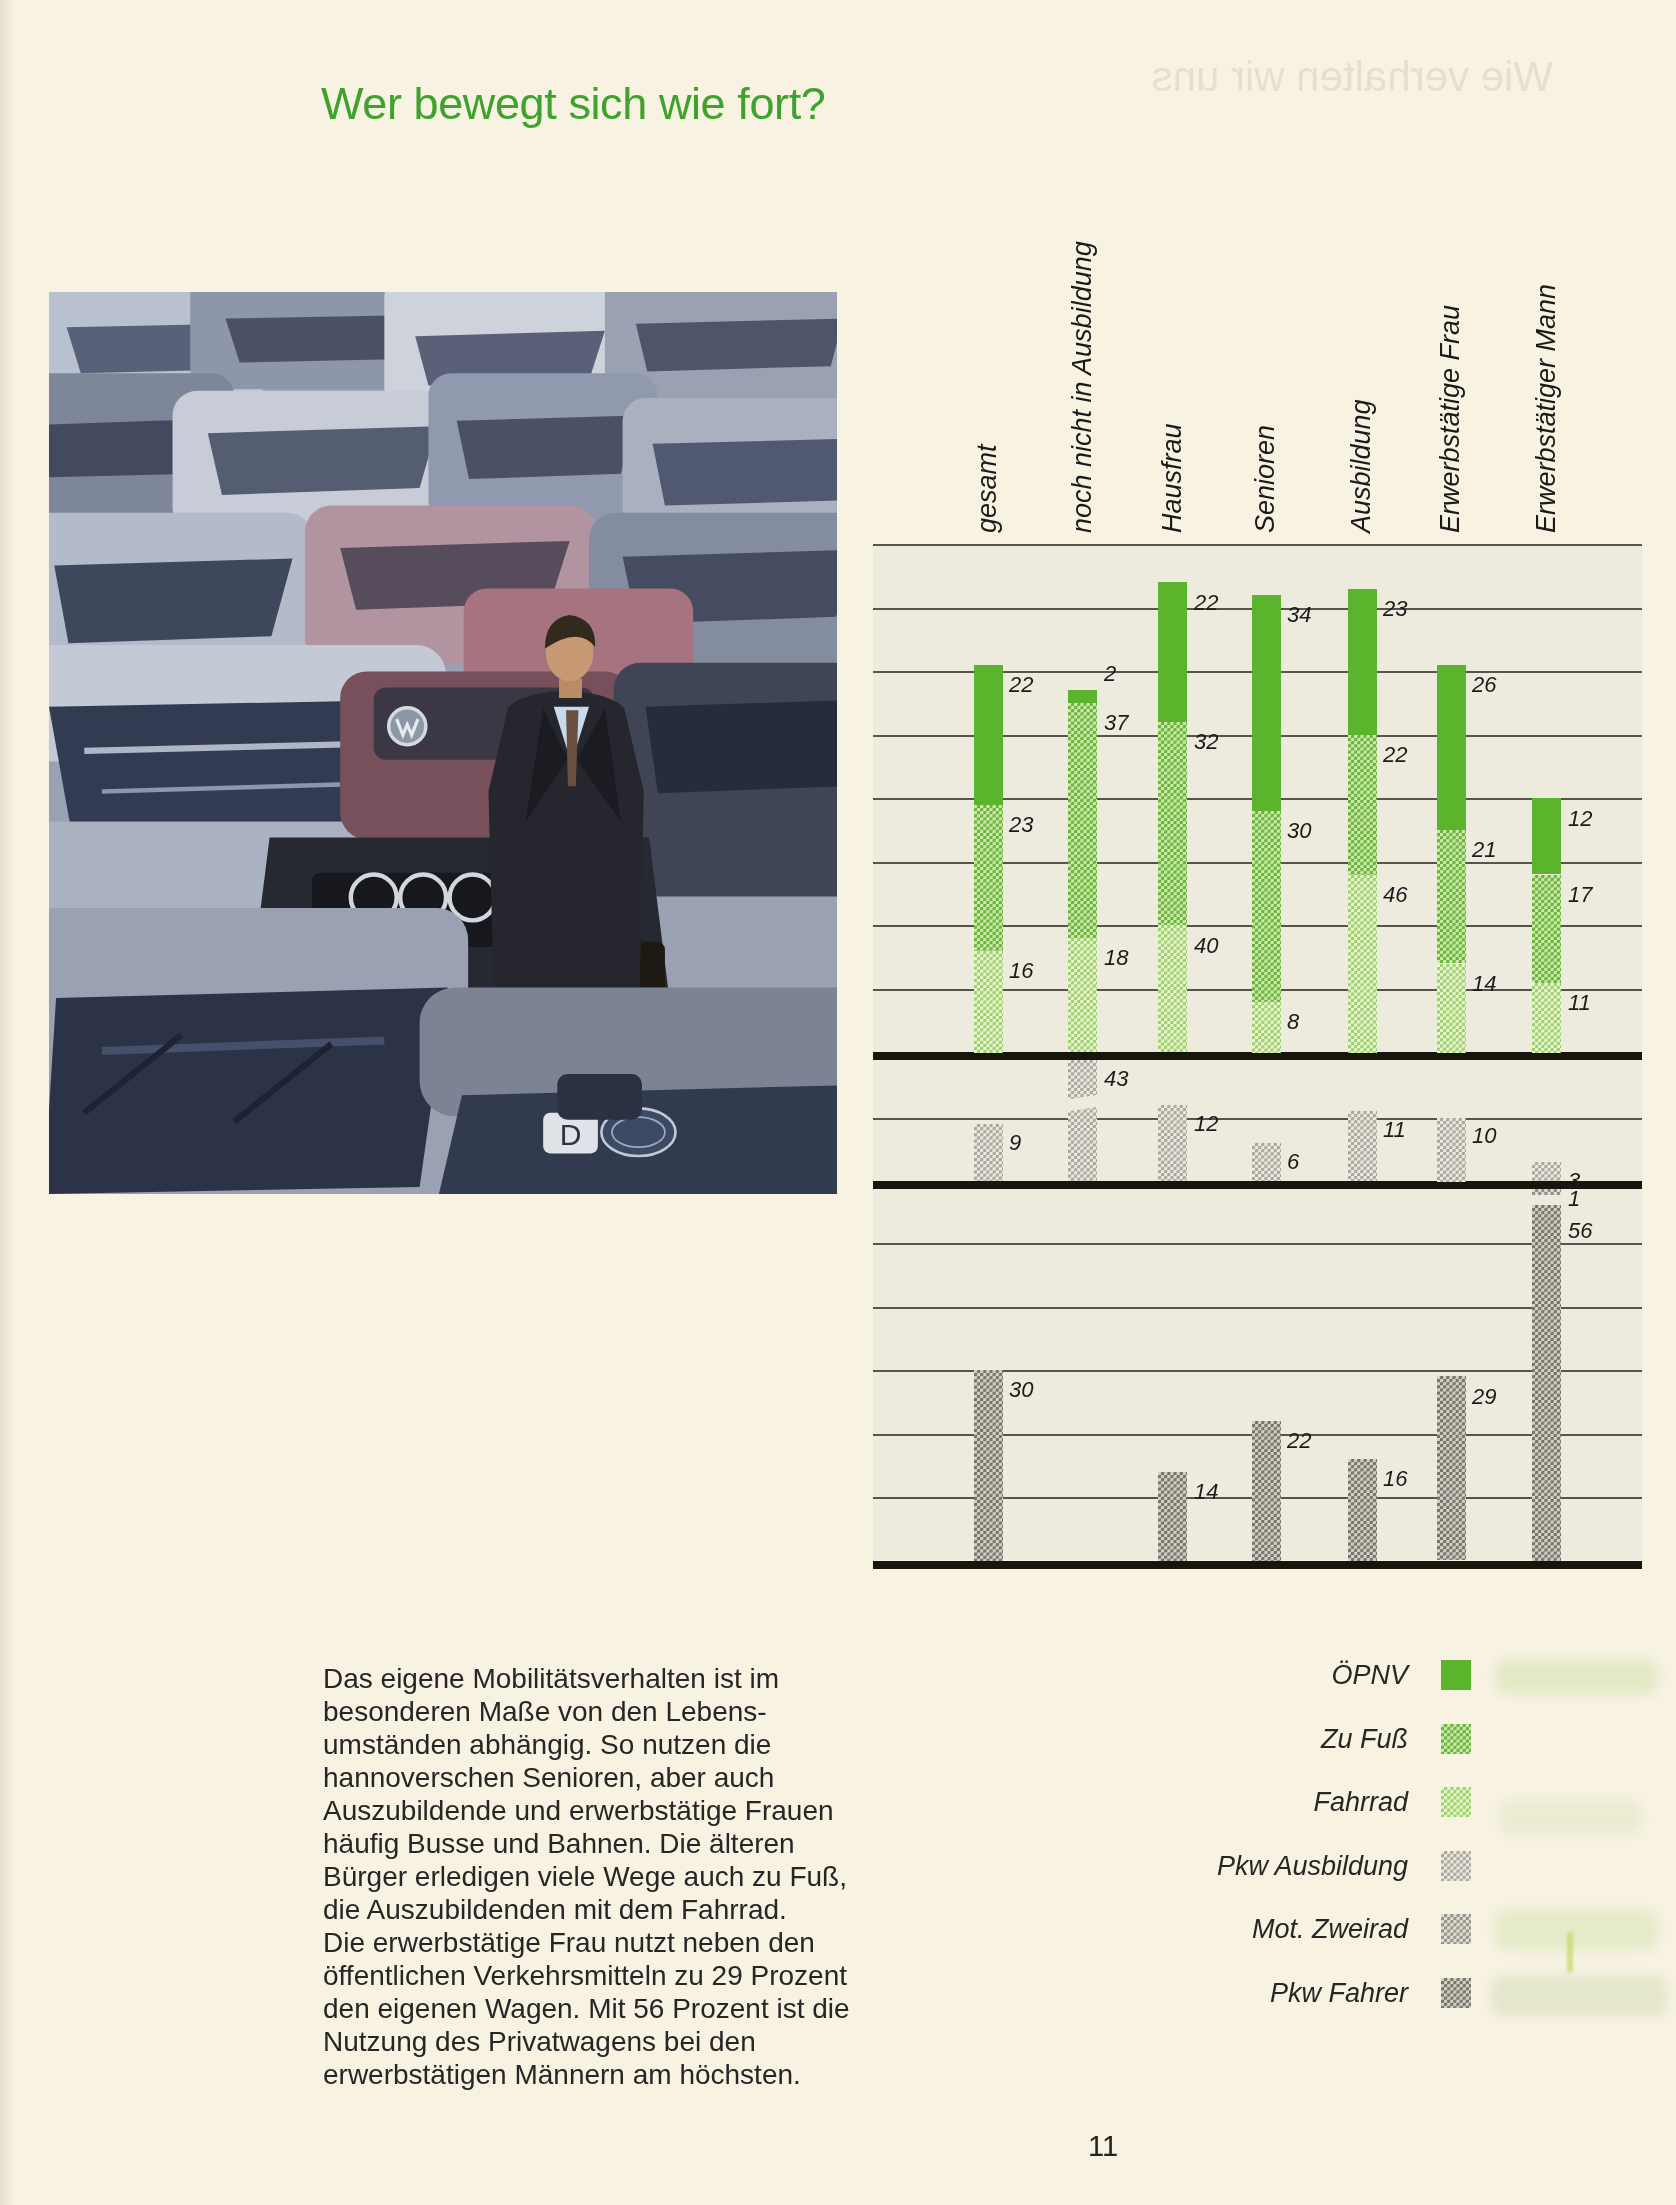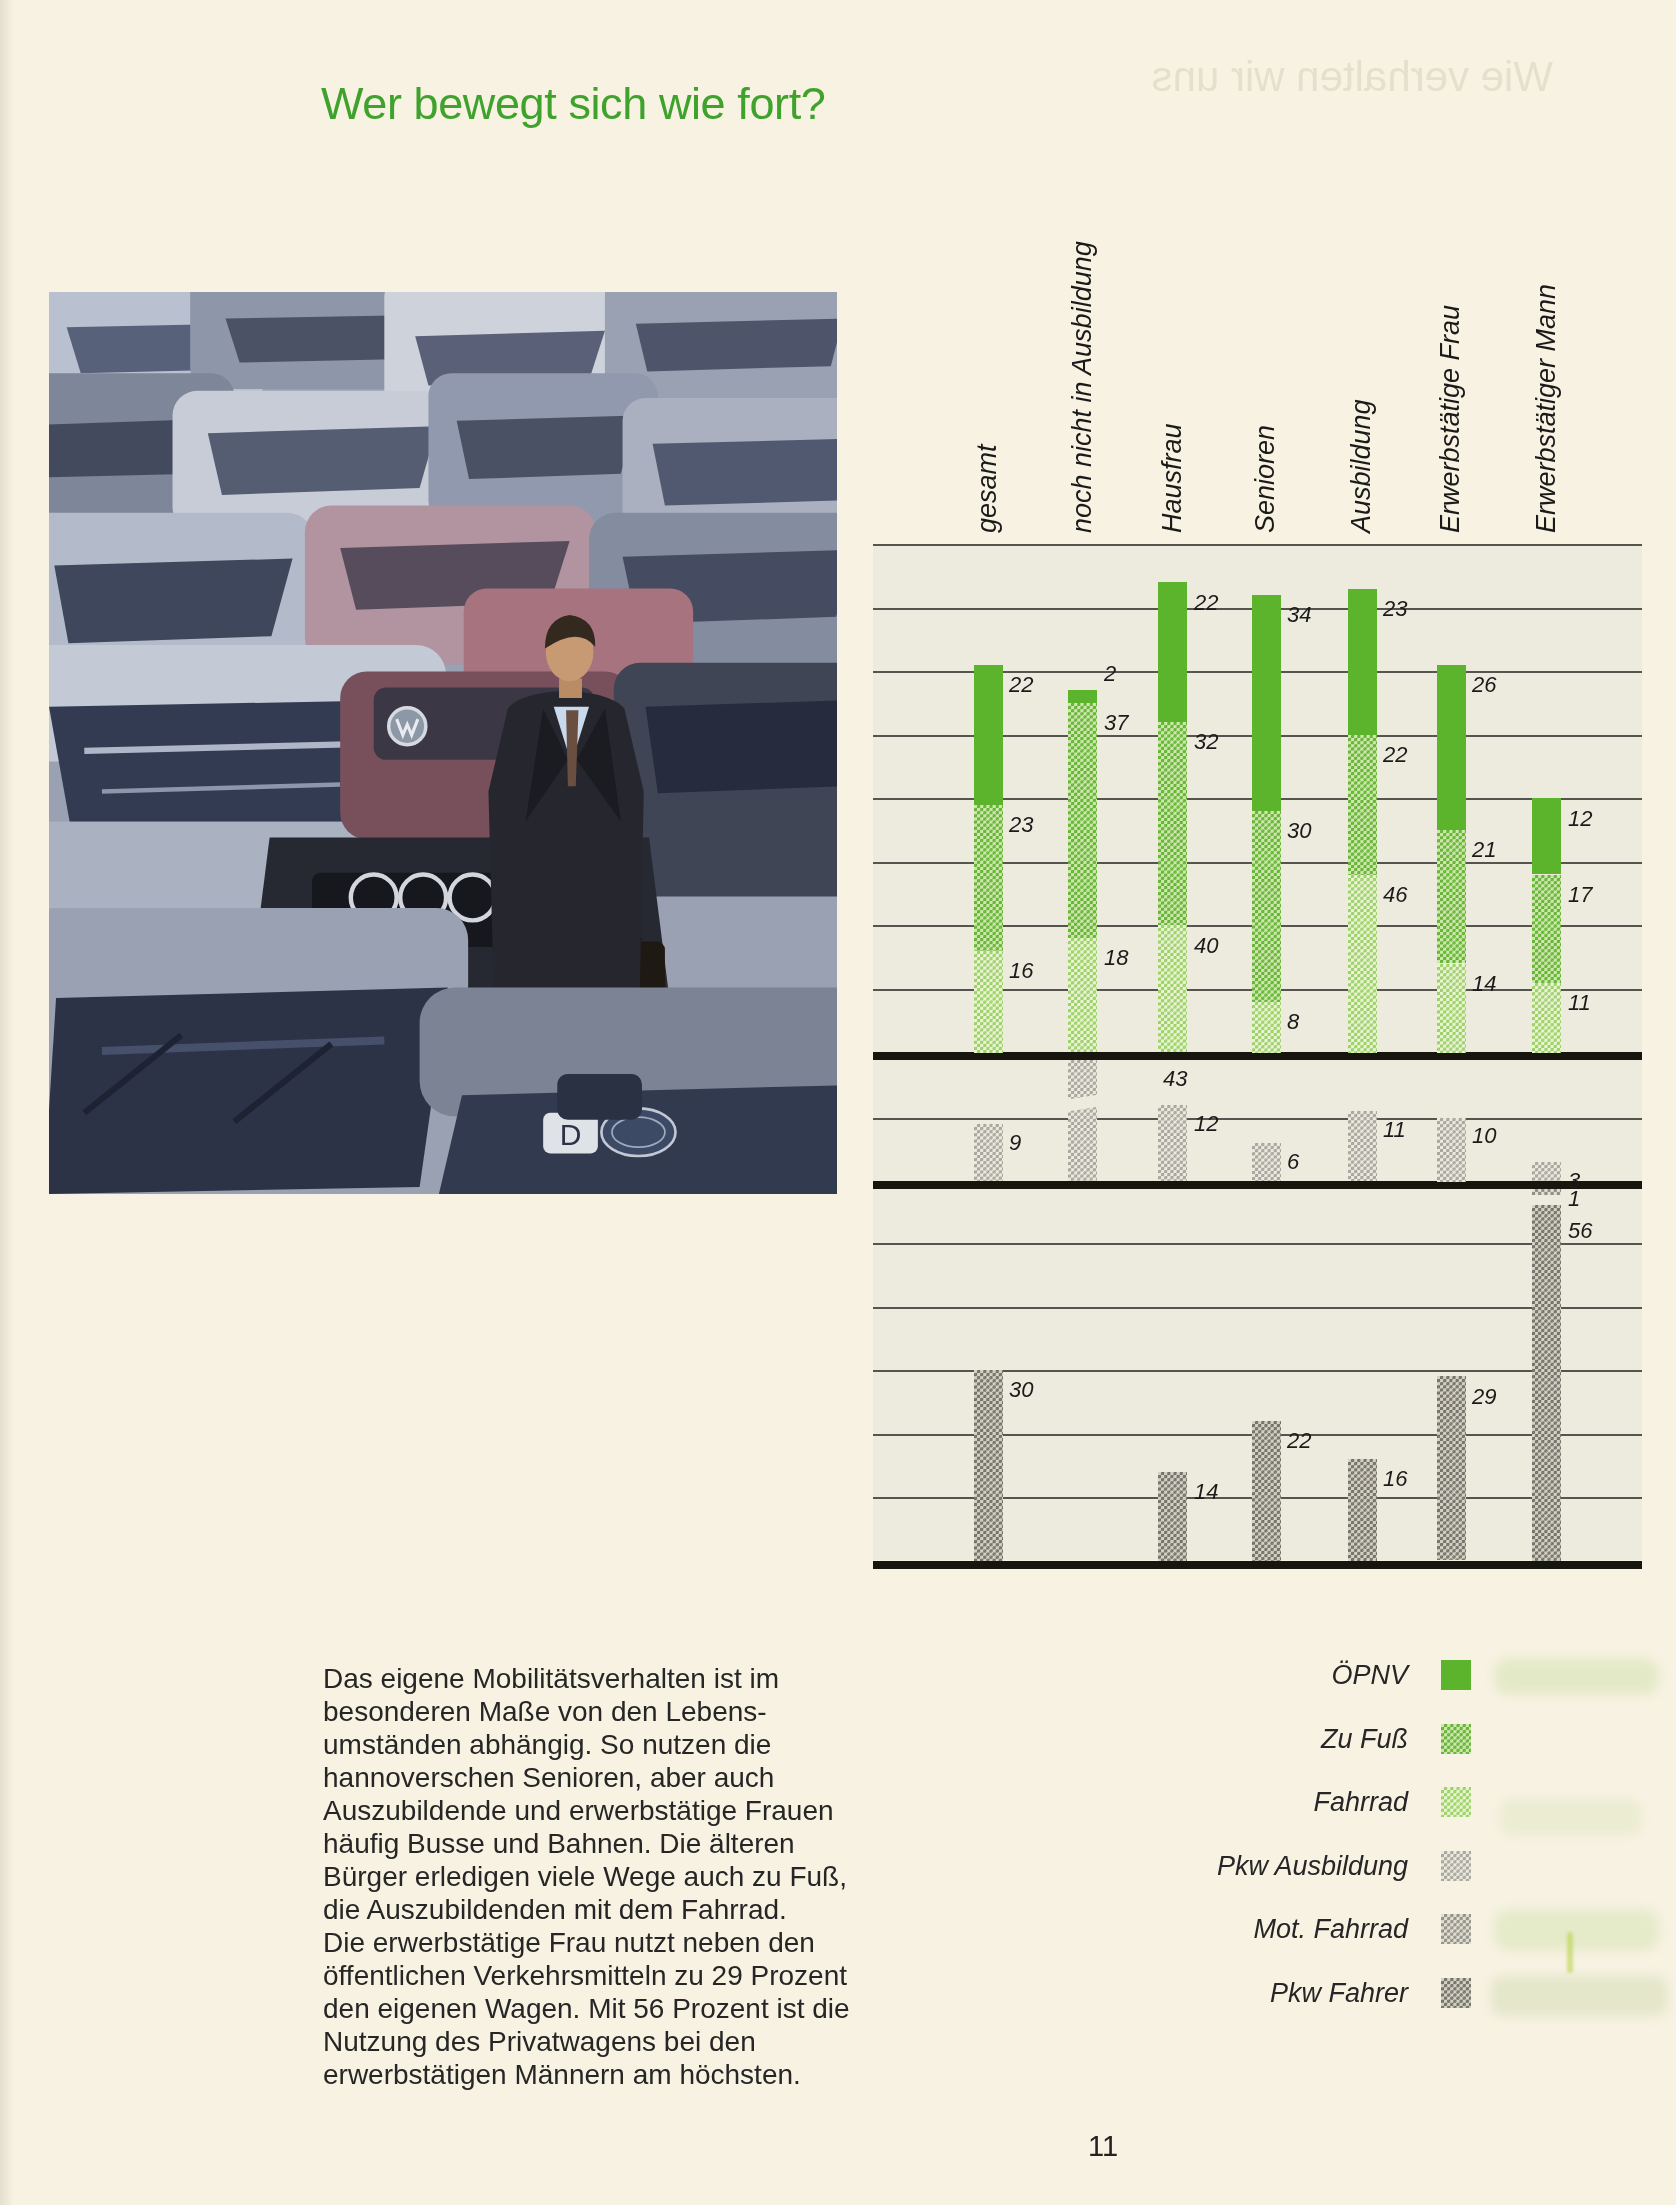--- a/index.html
+++ b/index.html
@@ -263,21 +263,21 @@
     <div class="bar pat-fahrrad" style="left: 1532px; top: 983px; width: 29px; height: 70px;"></div>
     <div class="num" style="left: 1568px; top: 988px;">11</div>
     <div class="bar pat-zufuss" style="left: 1532px; top: 875px; width: 29px; height: 108px;"></div>
     <div class="num" style="left: 1568px; top: 880px;">17</div>
     <div class="bar sw-opnv" style="left: 1532px; top: 798px; width: 29px; height: 76px;"></div>
     <div class="num" style="left: 1568px; top: 804px;">12</div>
     <div class="bar pat-mitfahrer" style="left: 974px; top: 1124px; width: 29px; height: 57px;"></div>
     <div class="num" style="left: 1009px; top: 1128px;">9</div>
     <div class="bar pat-mitfahrer" style="left: 1068px; top: 1060px; width: 29px; height: 121px;"></div>
     <div class="bar-break" style="left: 1065px; top: 1097px; width: 37px; height: 11.5px;"></div>
-    <div class="num" style="left: 1163px; top: 1064px;">43</div>
+    <div class="num" style="left: 1104px; top: 1064px;">43</div>
     <div class="bar pat-mitfahrer" style="left: 1158px; top: 1105px; width: 29px; height: 76px;"></div>
     <div class="num" style="left: 1194px; top: 1109px;">12</div>
     <div class="bar pat-mitfahrer" style="left: 1252px; top: 1143px; width: 29px; height: 38px;"></div>
     <div class="num" style="left: 1287px; top: 1147px;">6</div>
     <div class="bar pat-mitfahrer" style="left: 1348px; top: 1111px; width: 29px; height: 70px;"></div>
     <div class="num" style="left: 1383px; top: 1115px;">11</div>
     <div class="bar pat-mitfahrer" style="left: 1437px; top: 1118px; width: 29px; height: 64px;"></div>
     <div class="num" style="left: 1472px; top: 1121px;">10</div>
     <div class="bar pat-mitfahrer" style="left: 1532px; top: 1162px; width: 29px; height: 19px;"></div>
     <div class="num" style="left: 1568px; top: 1166px;">3</div>
@@ -299,21 +299,21 @@
 
 <div id="legend">
     <div class="lglabel" style="left: 1037px; top: 1660px;">ÖPNV</div>
     <div class="lgswatch sw-opnv" style="left: 1441px; top: 1660px;"></div>
     <div class="lglabel" style="left: 1037px; top: 1724px;">Zu Fuß</div>
     <div class="lgswatch pat-zufuss" style="left: 1441px; top: 1724px;"></div>
     <div class="lglabel" style="left: 1037px; top: 1787px;">Fahrrad</div>
     <div class="lgswatch pat-fahrrad" style="left: 1441px; top: 1787px;"></div>
     <div class="lglabel" style="left: 1037px; top: 1851px;">Pkw Ausbildung</div>
     <div class="lgswatch pat-mitfahrer" style="left: 1441px; top: 1851px;"></div>
-    <div class="lglabel" style="left: 1037px; top: 1914px;">Mot. Fahrrad</div>
+    <div class="lglabel" style="left: 1037px; top: 1914px;">Mot. Zweirad</div>
     <div class="lgswatch pat-zweirad" style="left: 1441px; top: 1914px;"></div>
     <div class="lglabel" style="left: 1037px; top: 1978px;">Pkw Fahrer</div>
     <div class="lgswatch pat-pkwfahrer" style="left: 1441px; top: 1978px;"></div>
   </div>
 
 <div class="smudge" style="left:1495px;top:1659px;width:163px;height:35px;background:rgba(150,200,90,0.20);"></div>
 <div class="smudge" style="left:1500px;top:1800px;width:141px;height:35px;background:rgba(150,200,90,0.12);"></div>
 <div class="smudge" style="left:1495px;top:1910px;width:163px;height:40px;background:rgba(150,200,90,0.18);"></div>
 <div class="smudge" style="left:1491px;top:1976px;width:176px;height:40px;background:rgba(120,170,70,0.15);"></div>
 <div class="smudge" style="left:1567px;top:1932px;width:6.2px;height:41px;background:rgba(180,210,60,0.55);filter:blur(1.8px);"></div>

